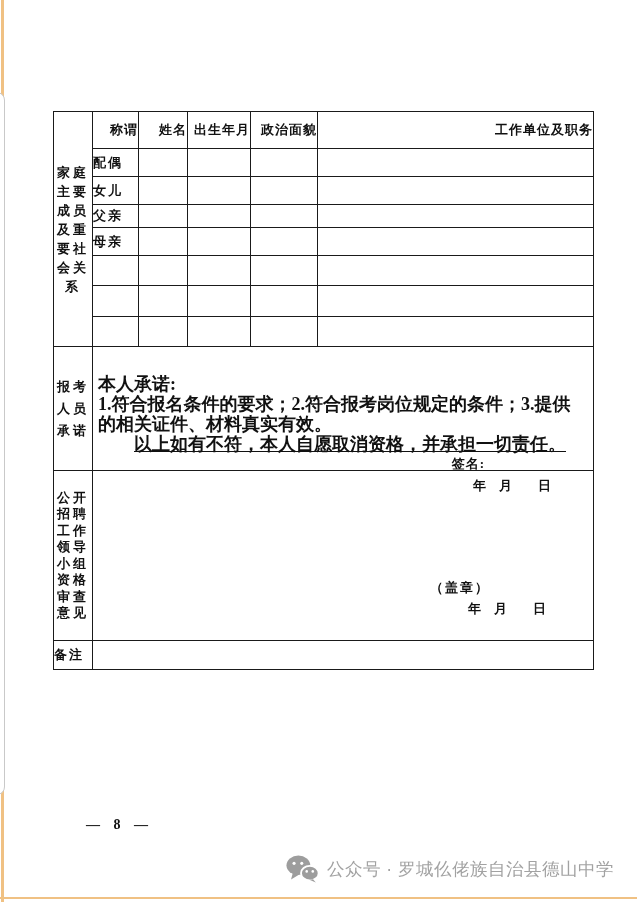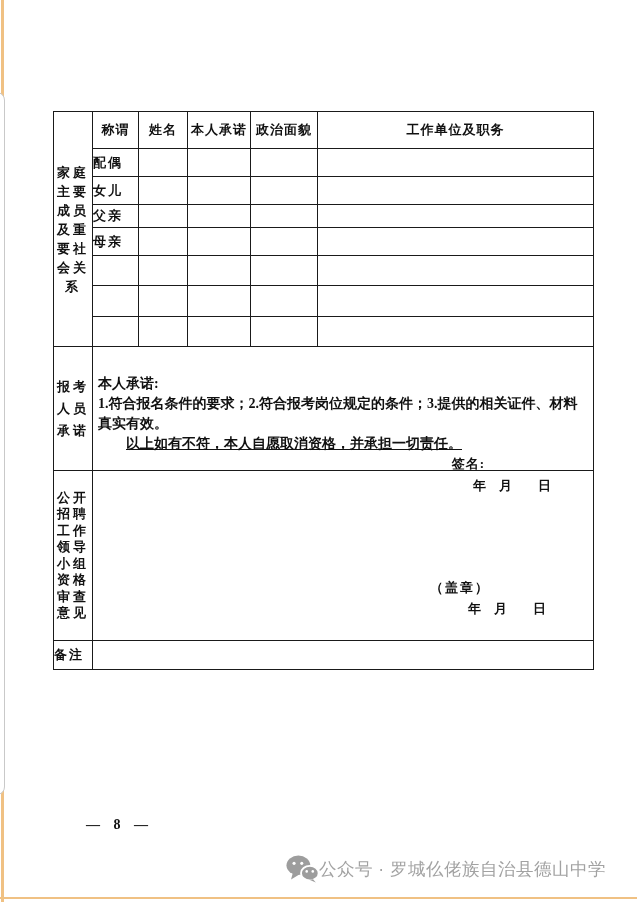--- a/index.html
+++ b/index.html
@@ -24,57 +24,57 @@
   
   table.form {
     position:absolute; left:53px; top:111px; width:540px;
     border-collapse:collapse; table-layout:fixed; z-index:3;
   }
   table.form td, table.form th {
     border:1.6px solid #1a1a1a;
     font-weight:bold; font-size:13px; color:#111;
     padding:0; vertical-align:middle;
   }
-  th.hd { text-align:center; letter-spacing:1px; font-weight:bold; }
+  th.hd { text-align:right; letter-spacing:1px; font-weight:bold; }
   td.rowtitle { text-align:left; padding-left:7px; letter-spacing:2px;margin-top:7px; }
   td.vlabel {
     text-align:center; white-space:pre-line; letter-spacing:3px;
   }
   td.vlabel.lh19 { line-height:19px; }
   td.vlabel.lh22 { line-height:22px; }
   td.vlabel.lh17 { line-height:16.5px;margin-left:16px; }
   tr.h-head  { height:37px; }
   tr.h-row   { height:28px; }
   tr.h-row4  { height:23px; }
   tr.h-rowe1 { height:30px; }
   tr.h-rowe2 { height:31px; }
   tr.h-pledge { height:124px; }
   tr.h-review { height:170px; }
   tr.h-remarks{ height:29px; }
 
   td.pledge-cell { position:relative; vertical-align:top; }
-  .pledge-text { padding:11px 8px 0 5px; line-height:20px; font-size:14px; }
+  .pledge-text { padding:11px 8px 0 5px; line-height:20px; font-size:18px; }
   .pledge-text .indent { text-indent:2em;text-decoration:underline; }
   .sig-label  { position:absolute; top:108px; right:108px; letter-spacing:1px; }
   .sig-date   { position:absolute; top:130px; right:42px; }
 
   td.review-cell { position:relative; }
   .seal-label  { position:absolute; top:108px; left:337px; letter-spacing:2px; }
   .review-date { position:absolute; top:129px; left:375px; }
 
   td.remarks-label { letter-spacing:2px; }
 
   
   .page-number {
     position:absolute; left:86px; top:817px; z-index:3;
     font-size:14px; font-weight:bold; letter-spacing:5px; color:#111;
   }
   .watermark {
     position:absolute; left:286px; top:855px; z-index:3;
-    display:flex; align-items:center; 
+    display:flex; align-items:center; gap:8px;
   }
   .watermark .wm-text {
     font-family:"Liberation Sans","DejaVu Sans",sans-serif;
     font-size:17.5px; color:#a2a2a2; letter-spacing:0.5px; white-space:nowrap;
   }
 </style>
 </head>
 <body>
 
 <div class="edge-left"></div>
@@ -94,21 +94,21 @@
       <tr class="h-head">
     <td class="vlabel lh19" rowspan="8">家庭
 主要
 成员
 及重
 要社
 会关
 系</td>
     <th class="hd">称谓</th>
     <th class="hd">姓名</th>
-    <th class="hd">本人承诺</th>
+    <th class="hd">出生年月</th>
     <th class="hd">政治面貌</th>
     <th class="hd">工作单位及职务</th>
   </tr>
   <tr class="h-row">
     <td class="rowtitle">配偶</td>
     <td></td>
     <td></td>
     <td></td>
     <td></td>
   </tr>

